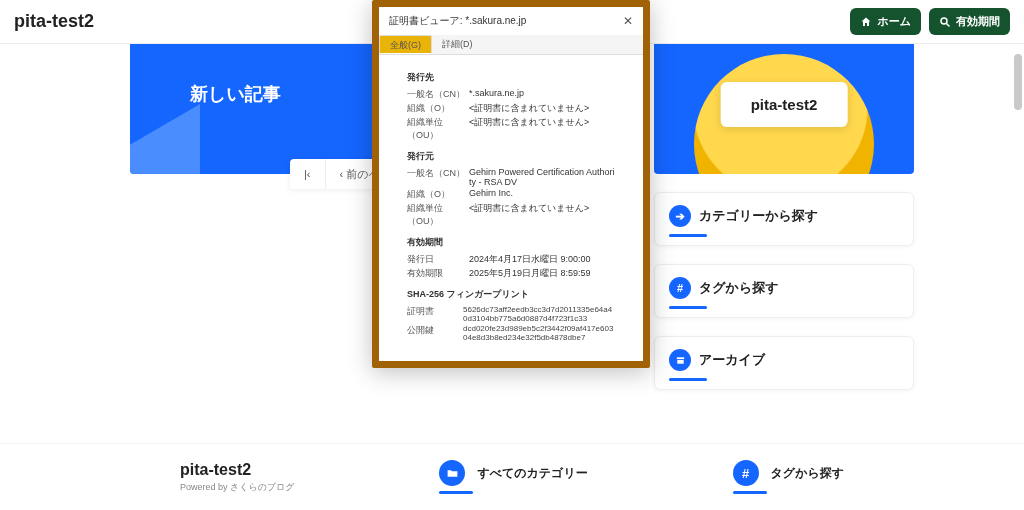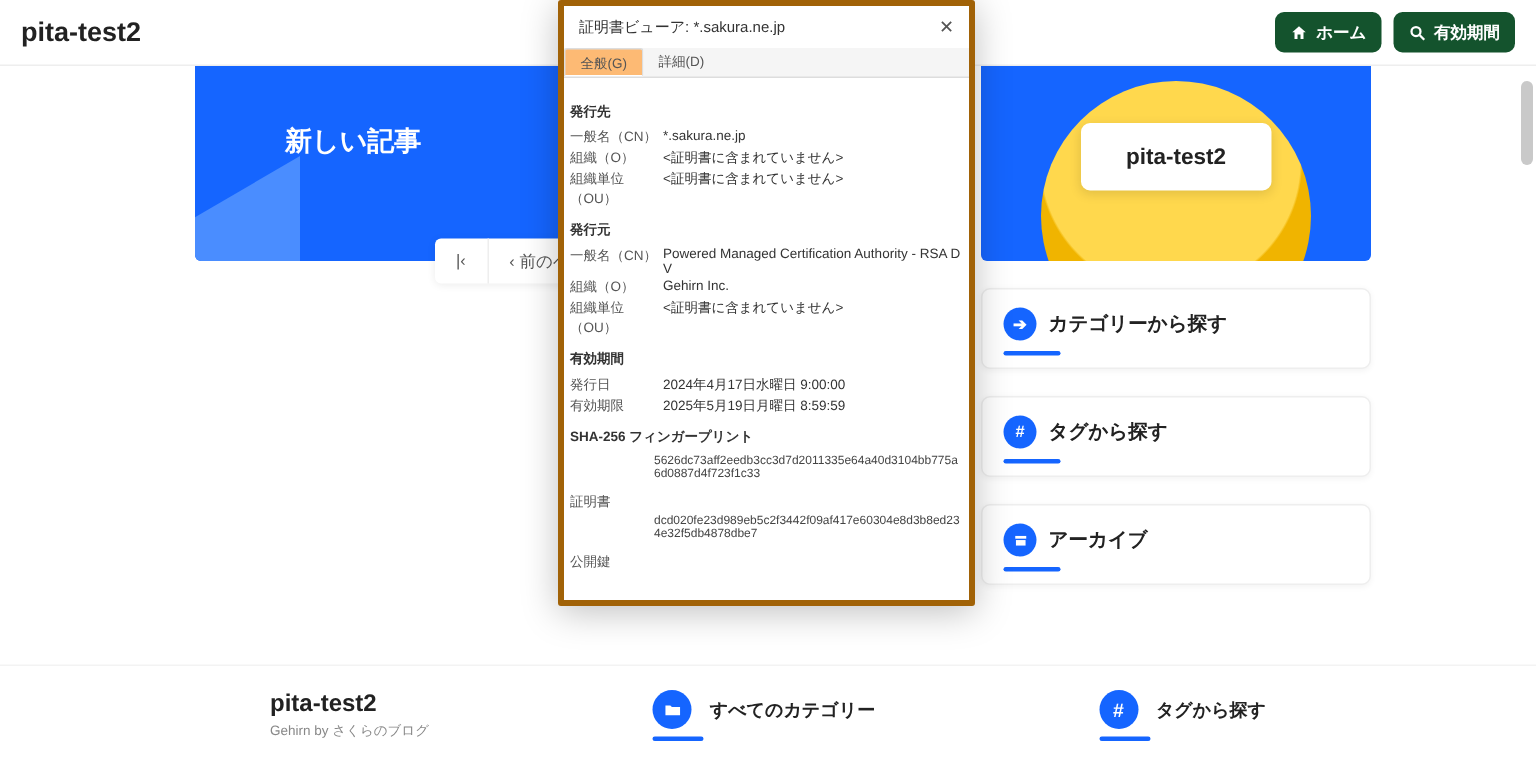--- a/index.html
+++ b/index.html
@@ -114,40 +114,40 @@
   }
   .footer-link-wrap{ position:relative; padding-bottom:8px;}
   .footer-link-wrap::after{
     content:""; position:absolute; left:0; bottom:0; width:34px; height:3px; background:#1565ff; border-radius:2px;
   }
 
   
   .dialog {
     position:absolute; left:372px; top:0; width:278px;
     background:#fff; box-shadow:0 4px 24px rgba(0,0,0,.25);
-    border:4px solid #a16207; border-radius:2px;
+    border:7px solid #a16207; border-radius:2px;
     z-index:50;
     font-size:9px; color:#444;
     padding-bottom:10px;
   }
   .dlg-head {
     display:flex; justify-content:space-between; align-items:center;
     padding:7px 10px;
     font-size:10px; color:#333;
   }
   .dlg-close { cursor:pointer; color:#555; font-size:12px; }
   .dlg-tabs { display:flex; border-bottom:1px solid #ddd; background:#f5f5f5; height:20px; }
   .dlg-tab { padding:3px 10px; font-size:9px; color:#555; cursor:pointer; }
-  .dlg-tab.active { background:#fdba74; border:1px solid #ddd; border-bottom:1px solid #fff; position:relative; top:0; border-radius:2px 2px 0 0;}
-  .dlg-body { padding:8px 4px; }
+  .dlg-tab.active { background:#eab308; border:1px solid #ddd; border-bottom:1px solid #fff; position:relative; top:0; border-radius:2px 2px 0 0;}
+  .dlg-body { padding:8px 28px; }
   .sect-title { font-weight:700; font-size:9px; color:#333; margin-top:8px; margin-bottom:4px;}
   .row { display:flex; margin-bottom:1px; }
   .row .k { width:62px; color:#555; flex-shrink:0;}
   .row .v { color:#333; word-break:break-all; }
-  .fp .k { width:56px;margin-top:26px; }
+  .fp .k { width:56px; }
   .fp .v { font-size:8px; color:#444; }
   .scroll-ind{
     position:absolute; right:2px; top:54px; width:8px; height:56px;
     background:#c9c9c9; border-radius:4px;
   }
 </style>
 </head>
 <body>
 
 <div class="topbar">
@@ -213,21 +213,21 @@
         </span>
         <span>アーカイブ</span>
       </div>
     </div>
   </div>
 </div>
 
 <div class="footer">
   <div class="footer-left">
     <div class="footer-title">pita-test2</div>
-    <div class="footer-sub">Gehirn by さくらのブログ</div>
+    <div class="footer-sub">Powered by さくらのブログ</div>
   </div>
   <div class="footer-link-wrap">
     <div class="footer-link">
       <span class="circ">
         <svg width="13" height="13" viewBox="0 0 24 24" fill="#fff">
             <path d="M3 6h6l2 2h10v10H3z"></path>
           </svg>
       </span>
       <span>すべてのカテゴリー</span>
     </div>
@@ -260,21 +260,21 @@
         <span class="v">&lt;証明書に含まれていません&gt;</span>
       </div>
     <div class="row">
         <span class="k">組織単位（OU）</span>
         <span class="v">&lt;証明書に含まれていません&gt;</span>
       </div>
 
     <div class="sect-title">発行元</div>
     <div class="row">
         <span class="k">一般名（CN）</span>
-        <span class="v">Powered Managed Certification Authority - RSA DV</span>
+        <span class="v">Gehirn Powered Certification Authority - RSA DV</span>
       </div>
     <div class="row">
         <span class="k">組織（O）</span>
         <span class="v">Gehirn Inc.</span>
       </div>
     <div class="row">
         <span class="k">組織単位（OU）</span>
         <span class="v">&lt;証明書に含まれていません&gt;</span>
       </div>
 

